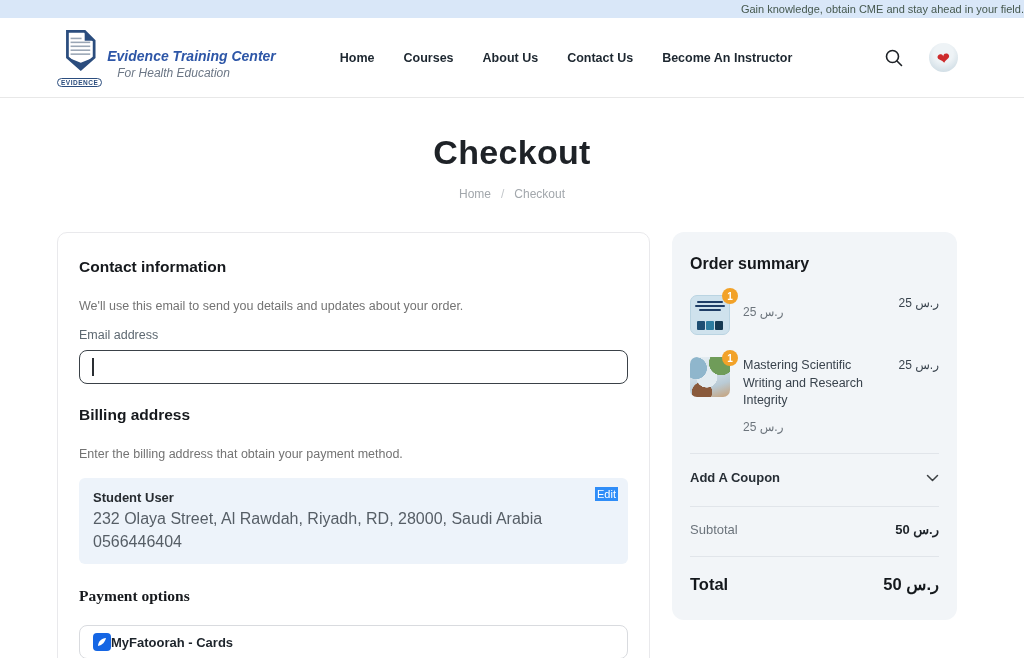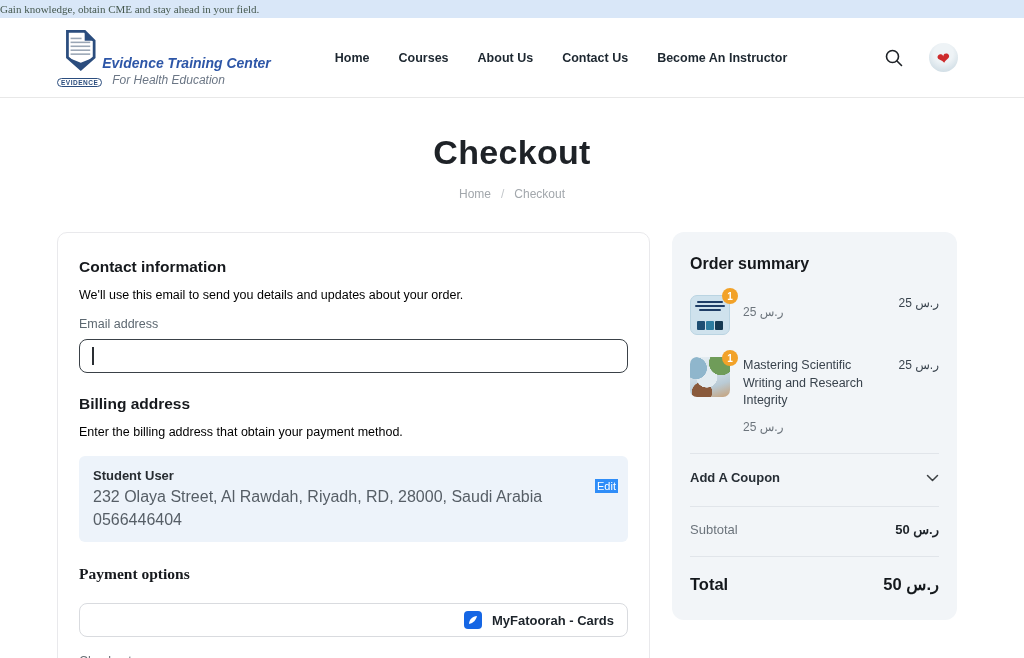--- a/index.html
+++ b/index.html
@@ -1,26 +1,26 @@
 <!DOCTYPE html>
 <html><head>
 <meta charset="utf-8">
 <style>
   * { margin:0; padding:0; box-sizing:border-box; }
   html,body { width:1024px; height:658px; overflow:hidden; background:#fff;
     font-family:"Liberation Sans", sans-serif; }
 
   
-  .announcement { height:18px; background:#d9e7f8; text-align:left;
-    font-size:11px; line-height:18px; color:#45584e;font-family:Liberation Serif, serif; }
+  .announcement { height:18px; background:#d9e7f8; text-align:right;
+    font-size:11px; line-height:18px; color:#45584e; }
 
   
   .header { height:80px; background:#fff; border-bottom:1px solid #e8e8e8;
     display:flex; align-items:center; padding:0 66px 0 57px; }
-  .brand { display:flex; align-items:flex-end; }
+  .brand { display:flex; align-items:center; gap:5px; }
   .brand-iconcol { display:flex; flex-direction:column; align-items:center; }
   .brand-badge { margin-top:1px; font-size:6.5px; font-weight:bold; color:#2b4d7e;
     border:1px solid #2b4d7e; border-radius:5px; padding:0 3px; letter-spacing:.5px; }
   .brand-text { margin-top:12px; }
   .brand-line1 { font-size:14px; font-weight:bold; font-style:italic; color:#2d56a7; }
   .brand-line2 { font-size:12px; font-style:italic; color:#6b7685; margin-top:2px; margin-left:10px; }
   .nav { display:flex; gap:29px; margin-left:64px; }
   .nav-item { font-size:12.5px; font-weight:600; color:#1d2730; cursor:pointer; white-space:nowrap; }
   .header-right { margin-left:auto; display:flex; align-items:center; gap:25px; }
   .search-btn { width:20px; height:20px; cursor:pointer; }
@@ -36,37 +36,37 @@
     justify-content:center; gap:10px; }
   .breadcrumb .sep { color:#c3c7cb; }
 
   
   .layout { display:flex; align-items:flex-start; margin:31px 0 0 57px; gap:22px; }
 
   
   .main-card { width:593px; min-height:470px; background:#fff;
     border:1px solid #e9e9ec; border-radius:10px; padding:25px 21px 30px; }
   .section-h { font-size:15.5px; font-weight:800; color:#16191d; }
-  .muted { font-size:12.5px; color:#000000; margin-top:12px; }
+  .muted { font-size:12.5px; color:#737373; margin-top:23px; }
   .field-label { font-size:12.5px; color:#5d6871; margin-top:15px; }
   .email-wrap { position:relative; margin-top:8px; }
   .email-input { width:100%; height:34px; border:1.6px solid #3a4147; border-radius:8px;
     background:#fff; outline:none; padding:0 13px; font-size:13px; color:#222; }
   .caret { position:absolute; left:13px; top:8px; width:1.5px; height:18px; background:#2a2e33; }
 
   .billing-box { margin-top:17px; background:#edf3fa; border-radius:6px;
     padding:12px 14px 13px; position:relative; }
   .billing-name { font-size:13px; font-weight:bold; color:#272c31; }
   .billing-line { font-size:16px; color:#565e66; margin-top:5px; }
-  .edit-link { position:absolute; right:10px; top:23px; background:#2f8df8; color:#fff;
+  .edit-link { position:absolute; right:10px; top:9px; background:#2f8df8; color:#fff;
     font-size:11px; padding:1px 2px; cursor:pointer; }
 
   .payment-h { margin-top:23px;font-family:Liberation Serif, serif; }
   .payment-box { margin-top:20px; border:1px solid #d9dbdf; border-radius:8px; height:34px;
-    display:flex; align-items:center; gap:10px; padding:0 13px; cursor:pointer;justify-content:flex-end; }
+    display:flex; align-items:center; padding:0 13px; cursor:pointer; }
   .mf-icon { width:18px; height:18px; border-radius:4px; background:#1566e4;
     display:flex; align-items:center; justify-content:center; flex-shrink:0; }
   .payment-label { font-size:13px; font-weight:bold; color:#1d242b; }
   .checkout-text { margin-top:17px; font-size:12.5px; color:#6a7177; }
 
   
   .summary-card { width:285px; background:#f2f5f8; border-radius:12px; padding:23px 18px 26px; }
   .summary-h { font-size:16px; font-weight:800; color:#15181c; }
   .item { display:flex; margin-top:22px; }
   .thumb-wrap { position:relative; width:40px; height:40px; margin-right:13px; flex-shrink:0; }

